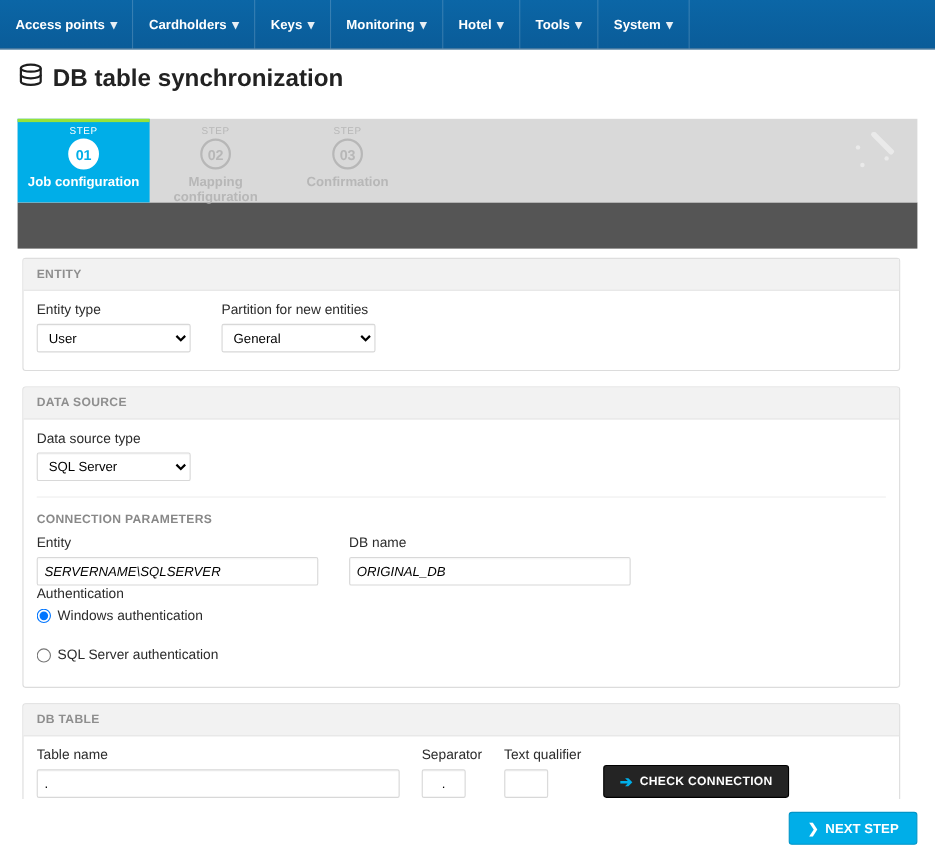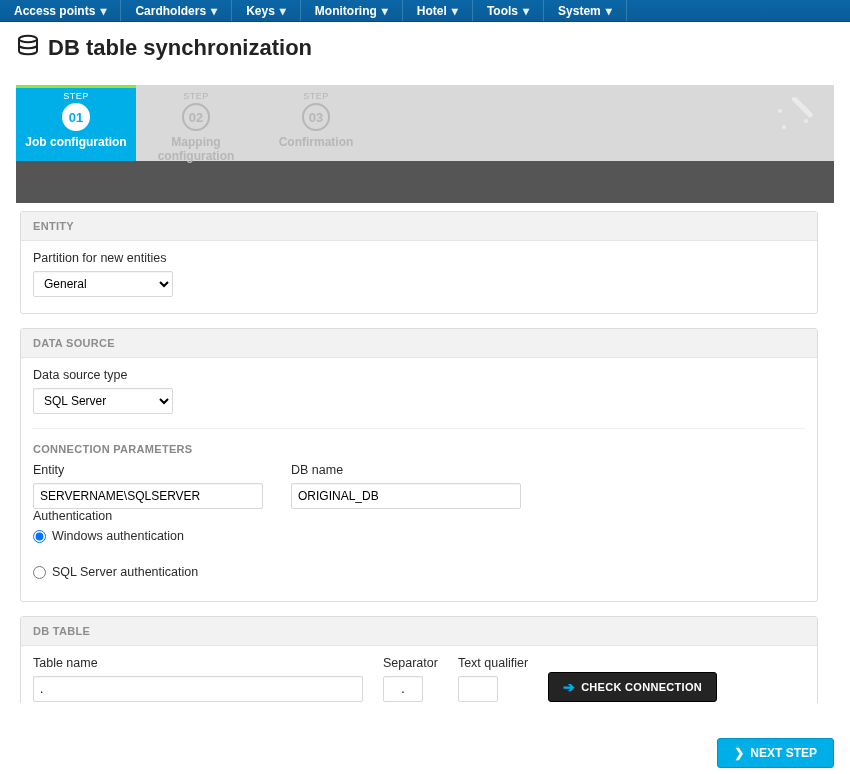--- a/index.html
+++ b/index.html
@@ -6,21 +6,21 @@
   body {
     font-family: Arial, Helvetica, sans-serif;
     font-size: 13px;
     background: #fff;
     width: 850px;
     height: 774px;
     overflow: hidden;
   }
   .topnav {
     background: linear-gradient(#0b66a6,#0a5c99);
-    height: 22px;
+    height: 45px;
     display: flex;
     color: #fff;
     border-bottom: 1px solid #074a7d;
   }
   .topnav-item {
     padding: 0 14px;
     display: flex;
     align-items: center;
     font-weight: bold;
     font-size: 12px;
@@ -94,21 +94,21 @@
   .field label {
     font-size:12.5px; color:#2b2b2b; margin-bottom:6px;
   }
   select.control, input.control {
     height:26px; border:1px solid #d8d8d8; border-radius:2px;
     font-size:12px; padding:0 6px; background:#fff;
     box-shadow: inset 0 1px 1px rgba(0,0,0,.04);
   }
   select.control { padding-right: 22px; }
   .w140 { width:140px; }
-  .w230 { width:230px; }
+  .w230 { width:256px;font-style:italic; }
   .w330 { width:330px; }
   .w40  { width:40px; text-align:center; }
   .sub-header {
     font-size:11px; color:#888; font-weight:bold; letter-spacing:.3px;
     margin: 14px 0 8px;
   }
   .hr { border:none; border-top:1px solid #eee; margin: 14px 0 8px; }
   .radio-group { display:flex; flex-direction:column; gap:16px; font-size:12px; color:#444;}
   .radio-group label { display:flex; align-items:center; gap:6px; }
   .dbtable-row { display:flex; align-items:flex-end; gap:20px; }
@@ -209,20 +209,26 @@
   </div>
   <div class="dark-bar"></div>
 
   <div class="scroll-area">
 
     <div class="panel">
       <div class="panel-header">ENTITY</div>
       <div class="panel-body">
         <div class="row">
           <div class="field">
+            <label>Entity type</label>
+            <select class="control w140">
+              <option>User</option>
+            </select>
+          </div>
+          <div class="field">
             <label>Partition for new entities</label>
             <select class="control w140">
               <option>General</option>
             </select>
           </div>
         </div>
       </div>
     </div>
 
     <div class="panel">

